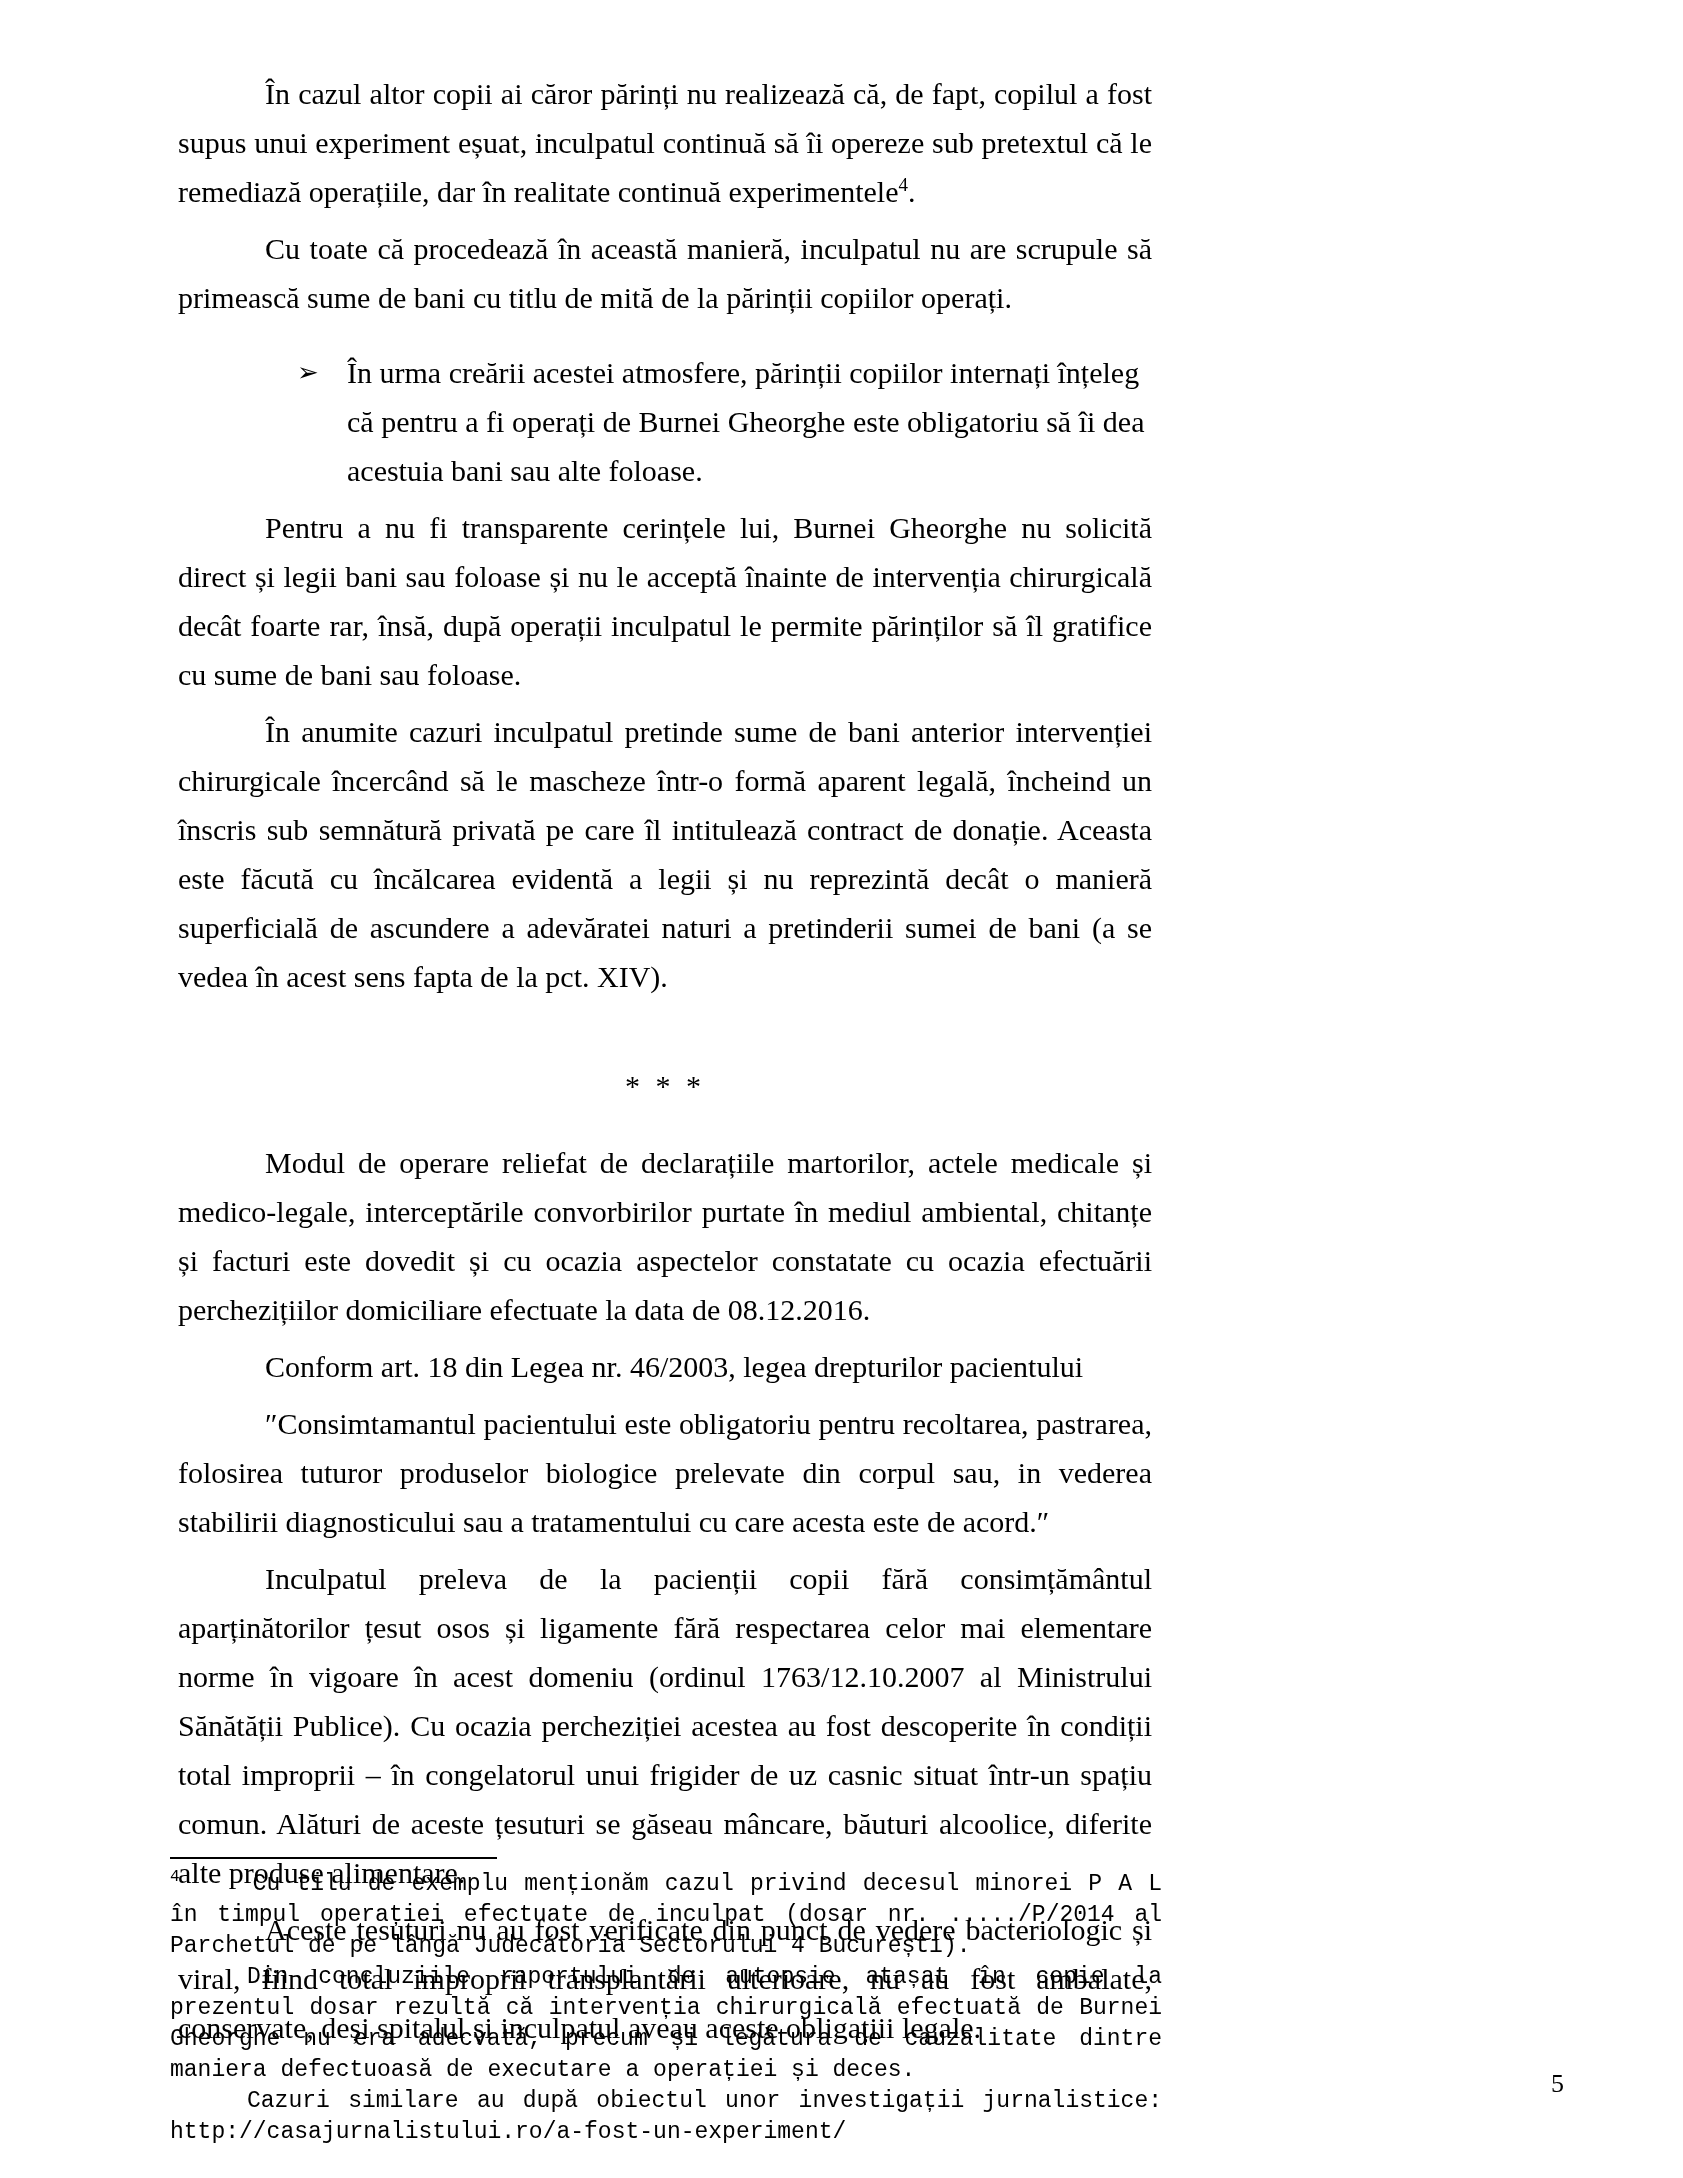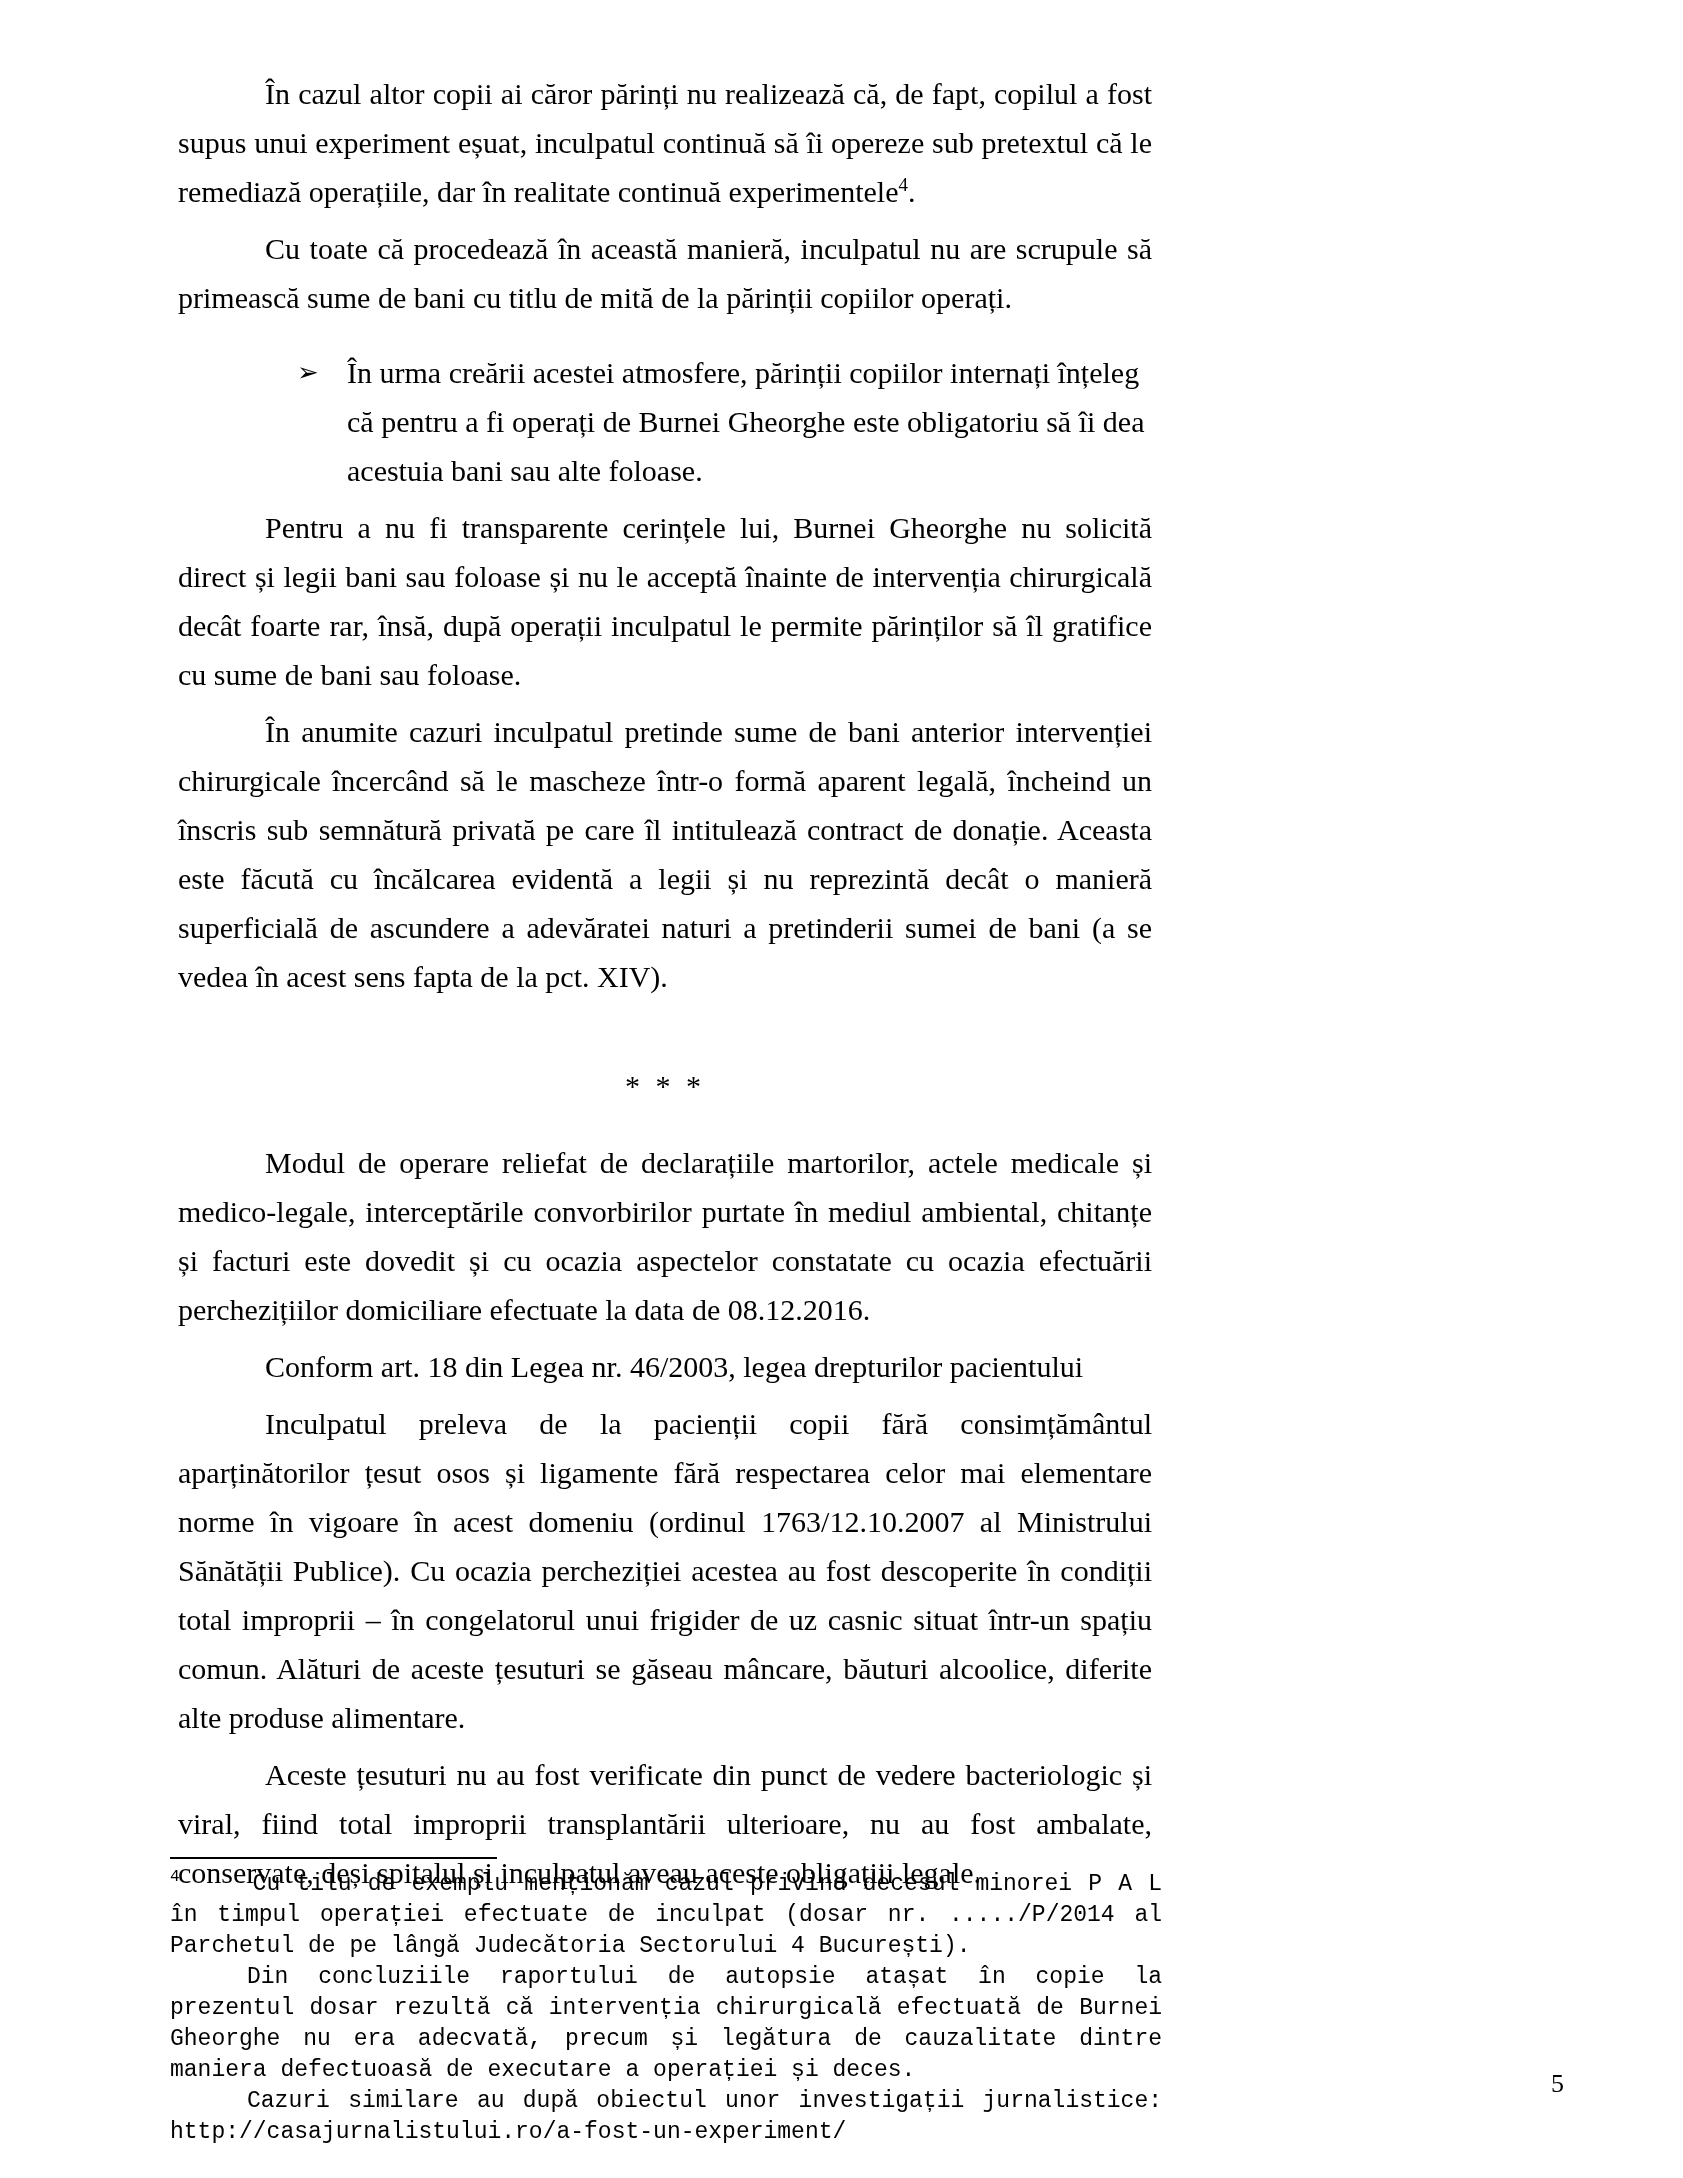--- a/index.html
+++ b/index.html
@@ -142,20 +142,21 @@
     <div class="spacer-lg"></div>
 
     <p class="stars">* * *</p>
 
     <div class="spacer-sm"></div>
 
     <p class="body-text indent">Modul de operare reliefat de declarațiile martorilor, actele medicale și medico-legale, interceptările convorbirilor purtate în mediul ambiental, chitanțe și facturi este dovedit și cu ocazia aspectelor constatate cu ocazia efectuării perchezițiilor domiciliare efectuate la data de 08.12.2016.</p>
 
     <p class="body-text indent">Conform art. 18 din Legea nr. 46/2003, legea drepturilor pacientului</p>
 
+    <p class="body-text indent">″Consimtamantul pacientului este obligatoriu pentru recoltarea, pastrarea, folosirea tuturor produselor biologice prelevate din corpul sau, in vederea stabilirii diagnosticului sau a tratamentului cu care acesta este de acord.″</p>
 
     <p class="body-text indent">Inculpatul preleva de la pacienții copii fără consimțământul aparținătorilor țesut osos și ligamente fără respectarea celor mai elementare norme în vigoare în acest domeniu (ordinul 1763/12.10.2007 al Ministrului Sănătății Publice). Cu ocazia percheziției acestea au fost descoperite în condiții total improprii – în congelatorul unui frigider de uz casnic situat într-un spațiu comun. Alături de aceste țesuturi se găseau mâncare, băuturi alcoolice, diferite alte produse alimentare.</p>
 
     <p class="body-text indent">Aceste țesuturi nu au fost verificate din punct de vedere bacteriologic și viral, fiind total improprii transplantării ulterioare, nu au fost ambalate, conservate, deși spitalul și inculpatul aveau aceste obligațiii legale.</p>
 
   </div>
 
   <div class="footnote-zone">
     <div class="footnote-rule"></div>
     <p class="footnote-text footnote-first"><span class="fn-num">4</span><span class="fn-gap"></span><span>Cu tilu de exemplu menționăm cazul privind decesul minorei P A L în timpul operației efectuate de inculpat (dosar nr. ...../P/2014 al Parchetul de pe lângă Judecătoria Sectorului 4 București).</span></p>

